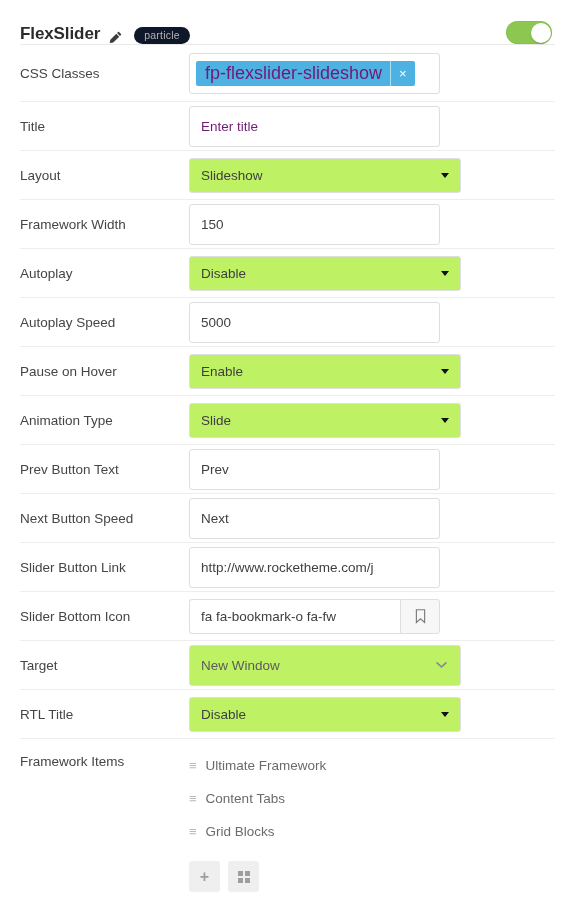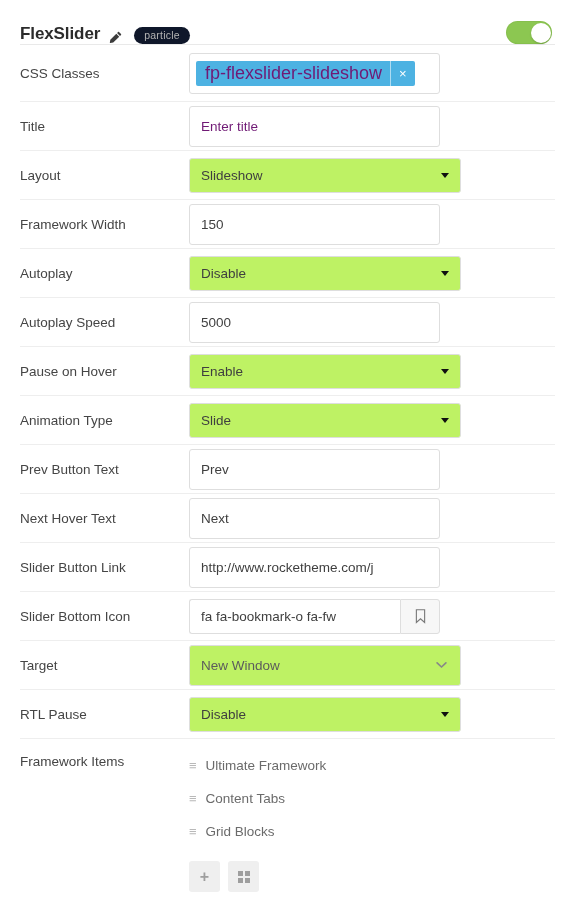--- a/index.html
+++ b/index.html
@@ -328,21 +328,21 @@
     </div>
 
     <div class="row">
       <div class="row-label">Prev Button Text</div>
       <div class="row-field">
         <div class="ctrl tall">Prev</div>
       </div>
     </div>
 
     <div class="row">
-      <div class="row-label">Next Hover Text</div>
+      <div class="row-label">Next Button Speed</div>
       <div class="row-field">
         <div class="ctrl tall">Next</div>
       </div>
     </div>
 
     <div class="row">
       <div class="row-label">Slider Button Link</div>
       <div class="row-field">
         <div class="ctrl tall" style="overflow:hidden;white-space:nowrap;">http://www.rocketheme.com/j</div>
       </div>
@@ -368,21 +368,21 @@
         <div class="sel" style="height:41px;color:#5c5c5c;">
           <span>New Window</span>
           <svg class="caret-chevron" viewBox="0 0 12 8" aria-hidden="true">
             <path fill="none" stroke="currentColor" stroke-width="1.8" stroke-linecap="round" stroke-linejoin="round" d="M1.2 1.6L6 6.2l4.8-4.6"></path>
           </svg>
         </div>
       </div>
     </div>
 
     <div class="row">
-      <div class="row-label">RTL Pause</div>
+      <div class="row-label">RTL Title</div>
       <div class="row-field">
         <div class="sel">
           <span>Disable</span>
           <span class="caret-solid"></span>
         </div>
       </div>
     </div>
 
     <div class="items-row">
       <div class="row-label">Framework Items</div>

